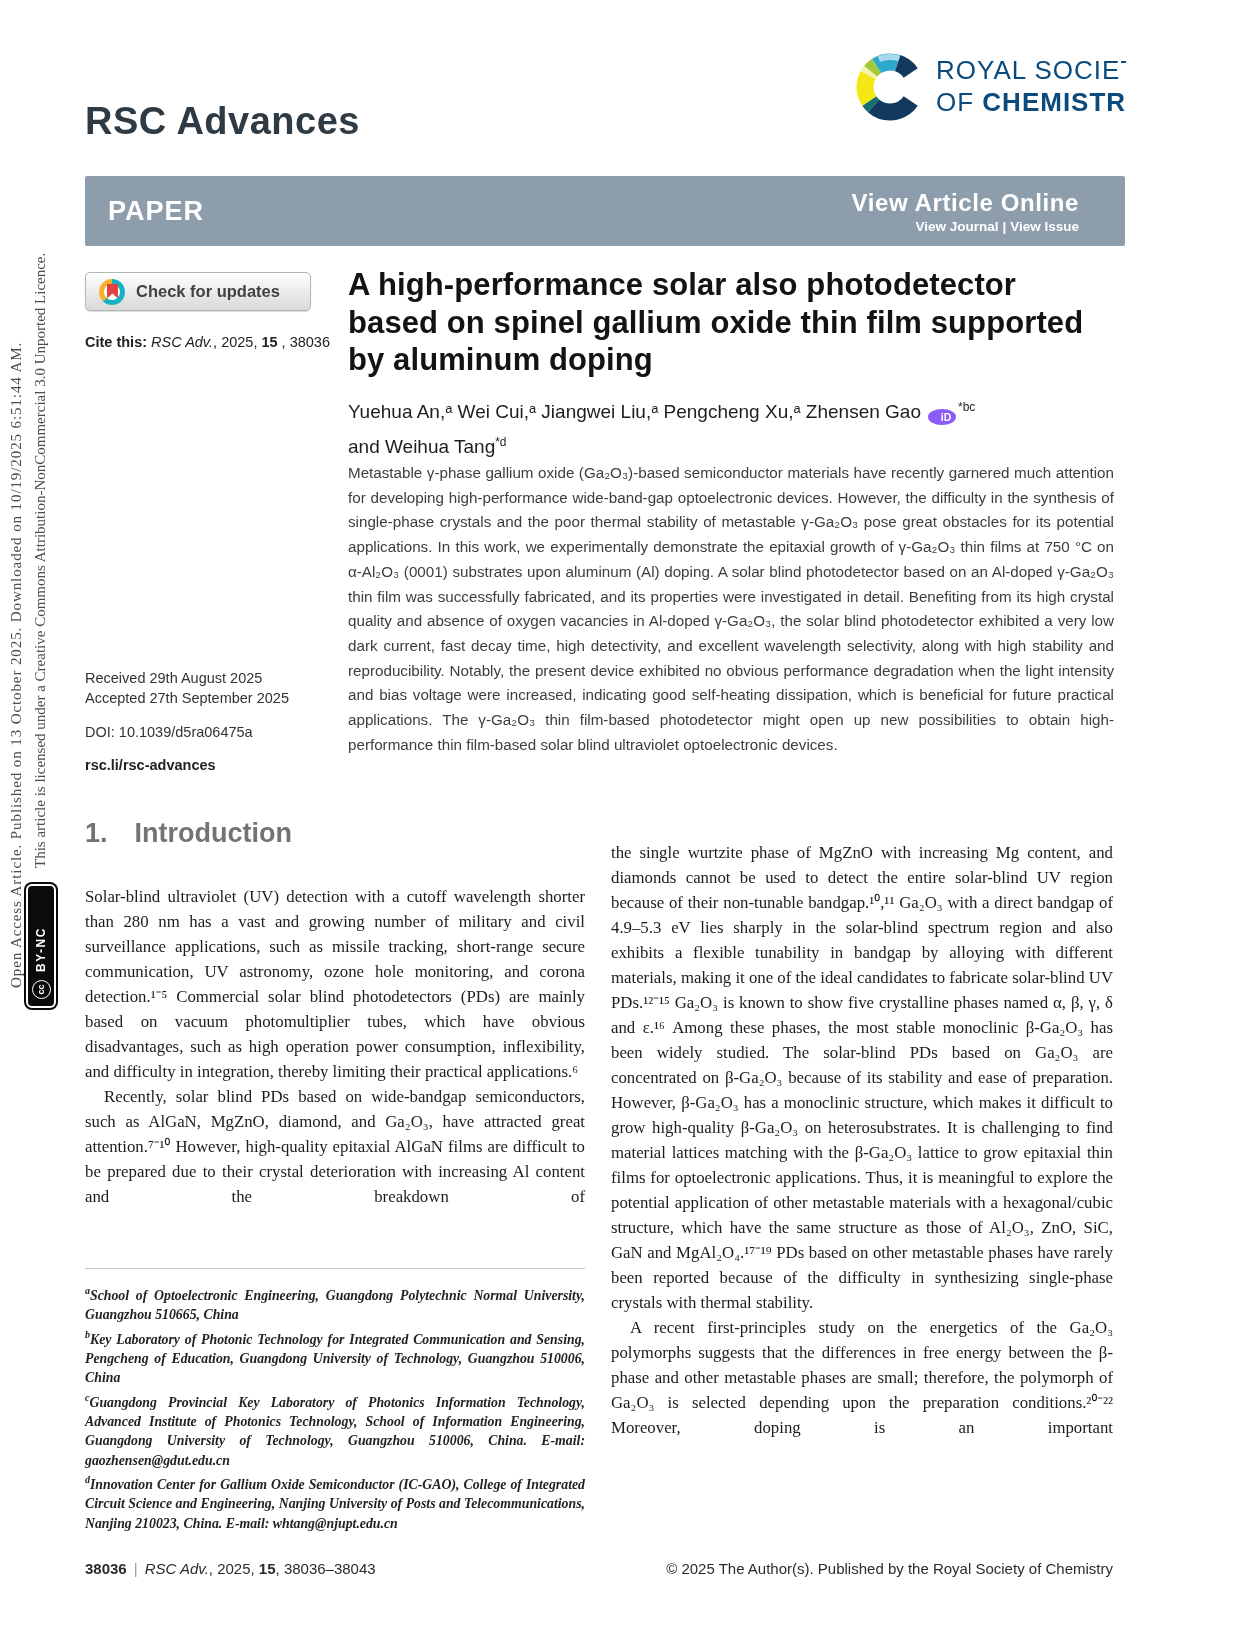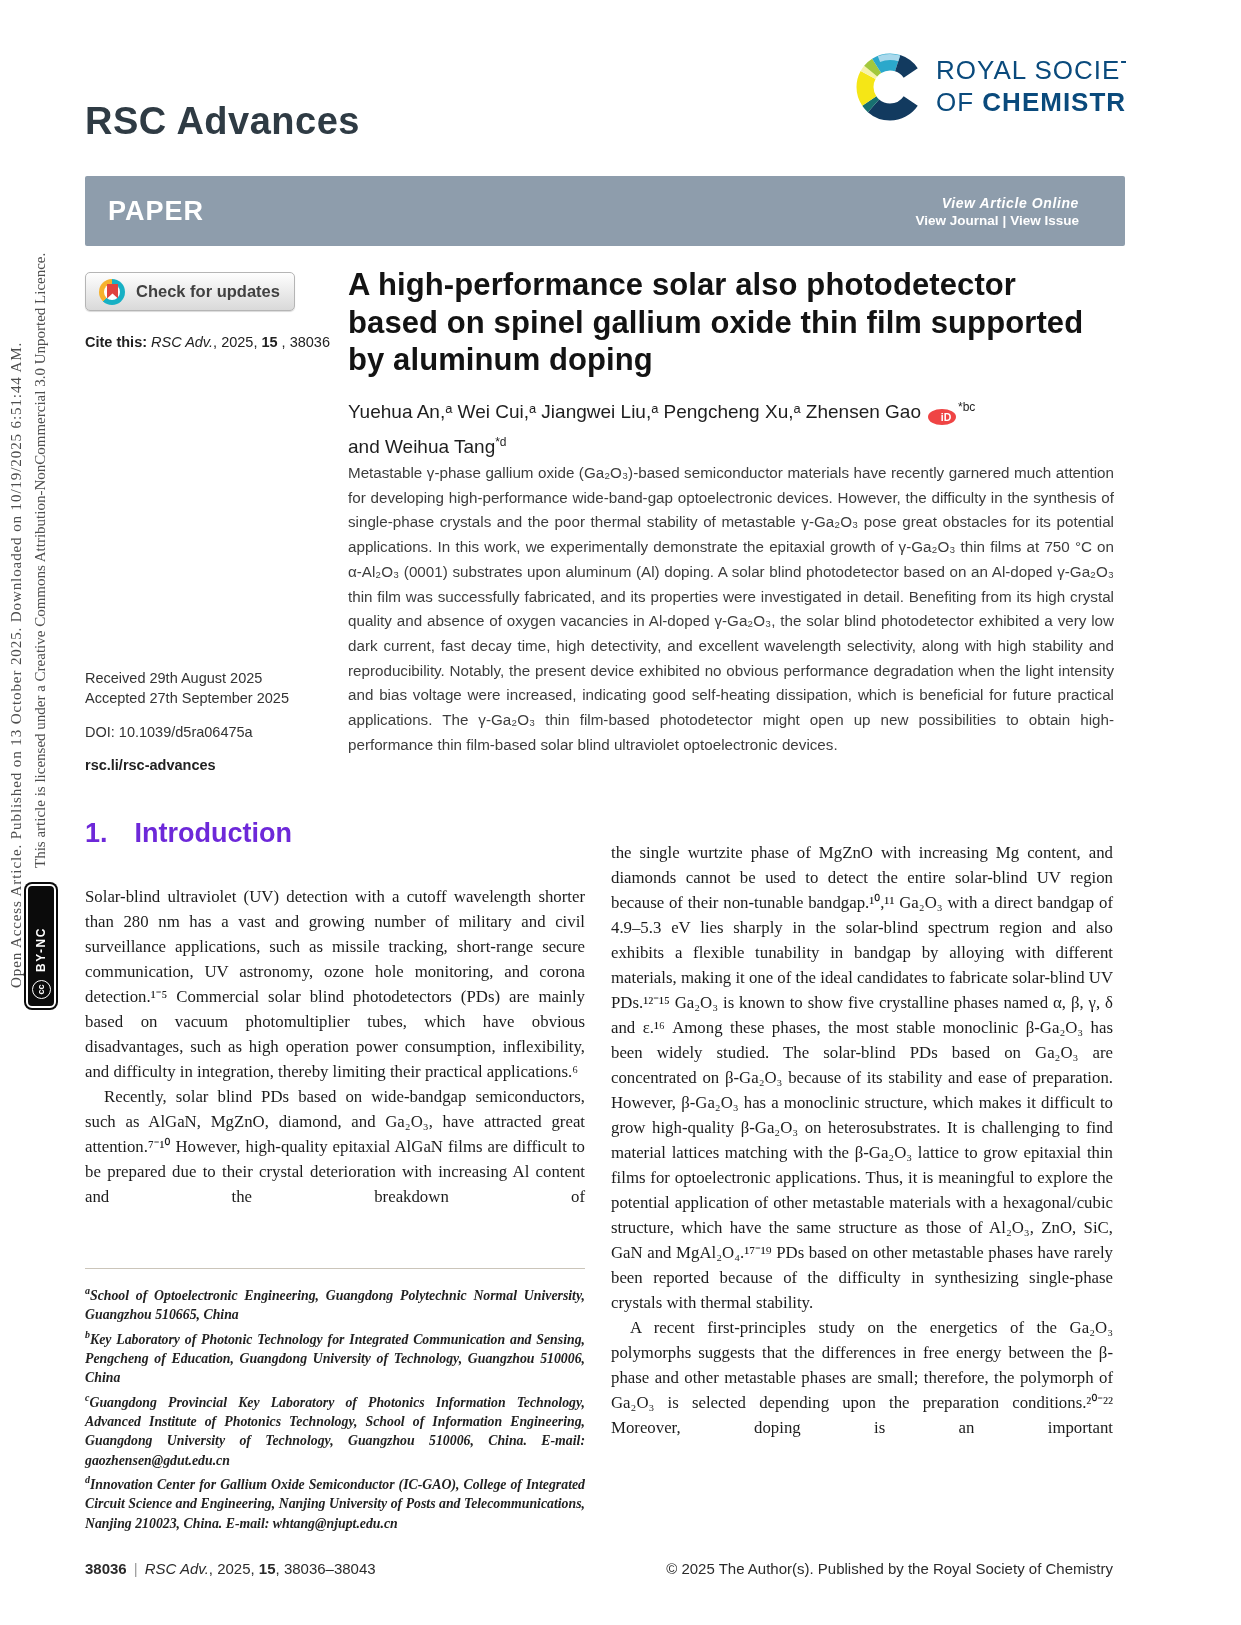--- a/index.html
+++ b/index.html
@@ -37,28 +37,28 @@
   .rsc-logo { position:absolute; left:846px; top:44px; }
 
   
   .banner {
     position:absolute; left:85px; top:176px; width:1040px; height:70px;
     background:#8e9dac; border-radius:2px; display:flex; align-items:center;
     justify-content:space-between; box-sizing:border-box; padding:0 46px 0 23px;
   }
   .banner-label { color:#fff; font-size:27px; font-weight:bold; letter-spacing:1px; }
   .banner-links { text-align:right; color:#fff; }
-  .banner-links .vao { font-size:14px; font-weight:bold; letter-spacing:0.6px; cursor:pointer;font-style:italic; }
+  .banner-links .vao { font-size:24px; font-weight:bold; letter-spacing:0.6px; cursor:pointer; }
   .banner-links .vjvi { font-size:13.5px; font-weight:bold; margin-top:2px; }
   .banner-links .vjvi span { cursor:pointer; }
   .banner-links .vjvi .sep { cursor:default; margin:0 4px; }
 
   
   .check-btn {
-    position:absolute; left:85px; top:272px; width:210px; height:39px;
+    position:absolute; left:85px; top:272px; width:226px; height:39px;
     background:linear-gradient(#fefefe,#d9d9d9); border:1px solid #b5b5b5;
     border-radius:5px; display:flex; align-items:center; gap:11px;
     padding:0 13px; box-sizing:border-box; cursor:pointer;
     box-shadow:0 1px 1px rgba(0,0,0,0.15);
   }
   .cm-ring { width:26px; height:26px; border-radius:50%; position:relative; flex:none;
     background:conic-gradient(#17b0c4 0 62%, #f6b12d 62% 100%); }
   .cm-ring::before { content:""; position:absolute; inset:5px; background:#fff; border-radius:50%; }
   .cm-mark { position:absolute; left:8px; top:5px; width:11px; height:15px; background:#e0433e;
     clip-path:polygon(0 0,100% 0,100% 100%,50% 66%,0 100%); }
@@ -75,31 +75,31 @@
     position:absolute; left:348px; top:266px; width:780px; font-size:31px;
     line-height:37.5px; font-weight:bold; color:#131313; letter-spacing:0.1px;
   }
   .authors {
     position:absolute; left:348px; top:392px; width:778px; font-size:19px;
     line-height:30px; color:#1e1e1e;
   }
   .authors .sup { font-size:12px; vertical-align:7px; }
   .orcid {
     display:inline-flex; width:20px; height:16px; border-radius:50%;
-    background:#ef4444; color:#fff; font-size:10.5px; font-weight:bold;
+    background:#8b5cf6; color:#fff; font-size:10.5px; font-weight:bold;
     align-items:center; justify-content:center; vertical-align:-3px;
     margin:0 2px 0 7px; cursor:pointer;padding-left:8px;
   }
   .abstract {
     position:absolute; left:348px; top:461px; width:766px; font-size:15.2px;
     line-height:24.7px; color:#3d3d3d; text-align:justify;
   }
 
   
-  .section-heading { position:absolute; left:85px; top:818px; font-size:27px; font-weight:bold; color:#6d28d9; }
+  .section-heading { position:absolute; left:85px; top:818px; font-size:27px; font-weight:bold; color:#737373; }
   .section-heading .num { margin-right:27px; }
   .body-serif {
     font-family:"Liberation Serif", serif; font-size:16.8px; line-height:25px;
     color:#1c1c1c; text-align:justify;
   }
   #left-col  { position:absolute; left:85px;  top:884px; width:500px; }
   #right-col { position:absolute; left:611px; top:840px; width:502px; }
   .body-serif p { margin:0; }
   .body-serif p.indent { text-indent:19px; }
   .body-serif p.cont { text-align-last:justify; }

